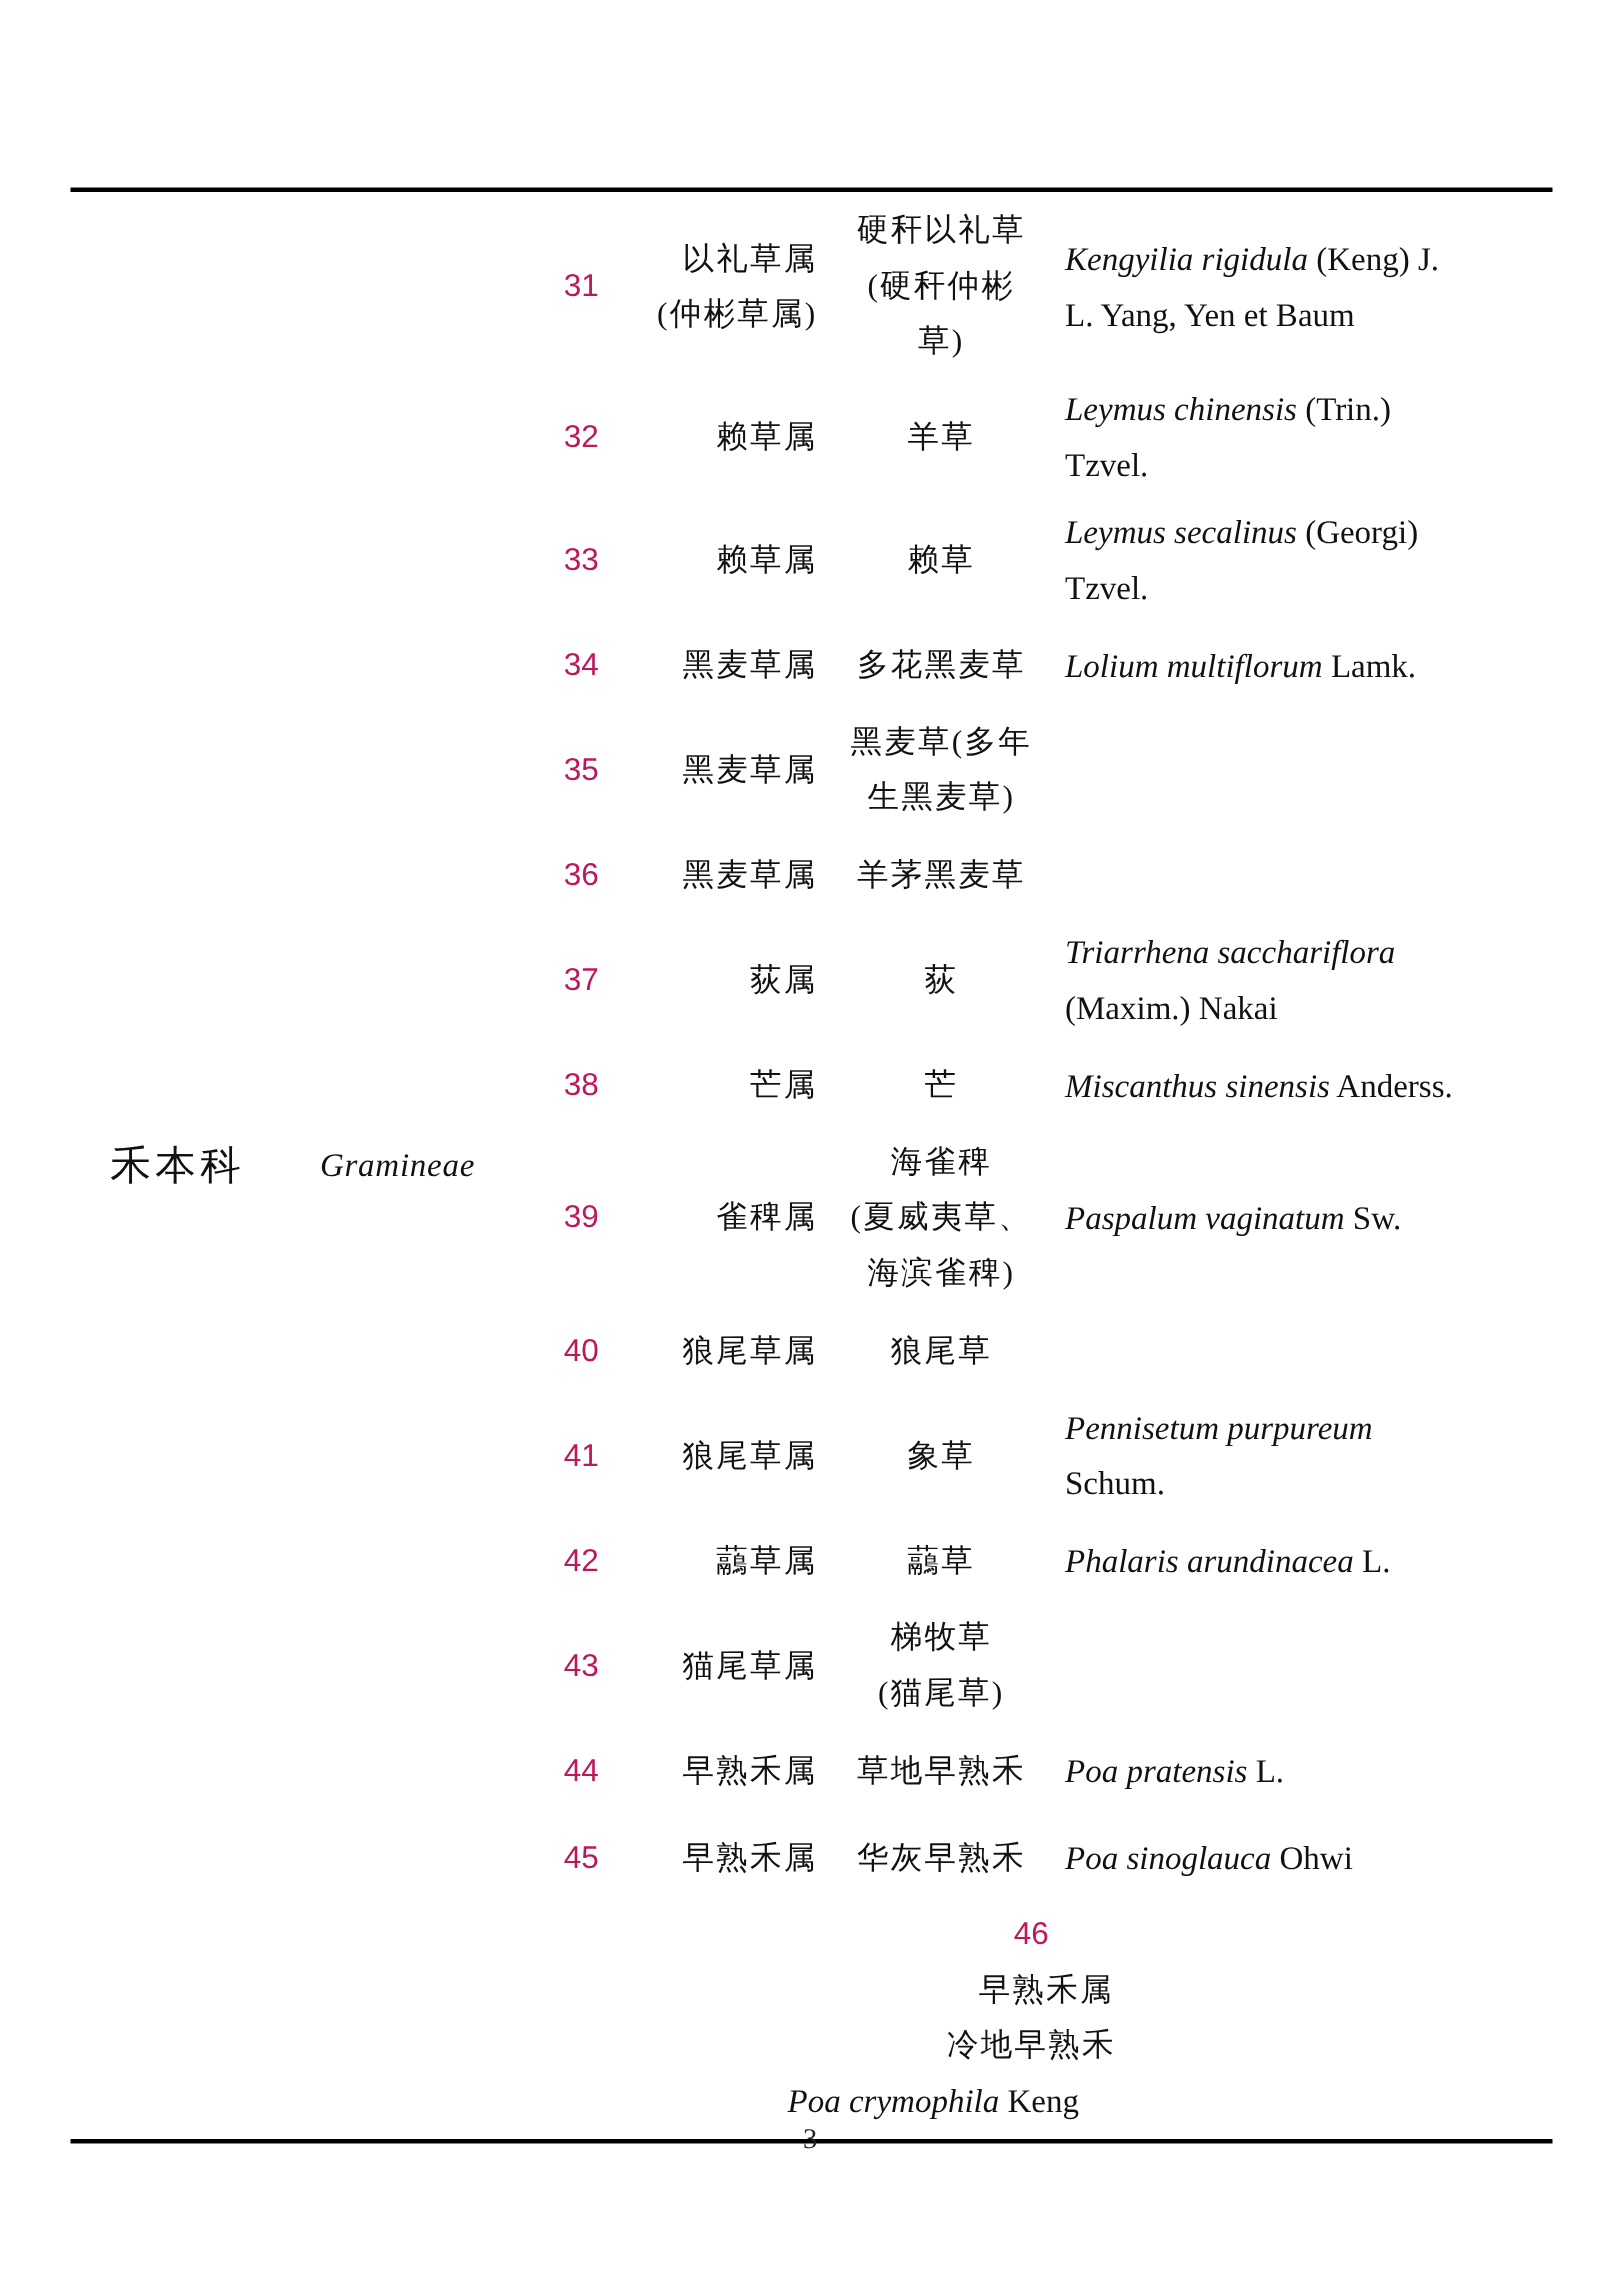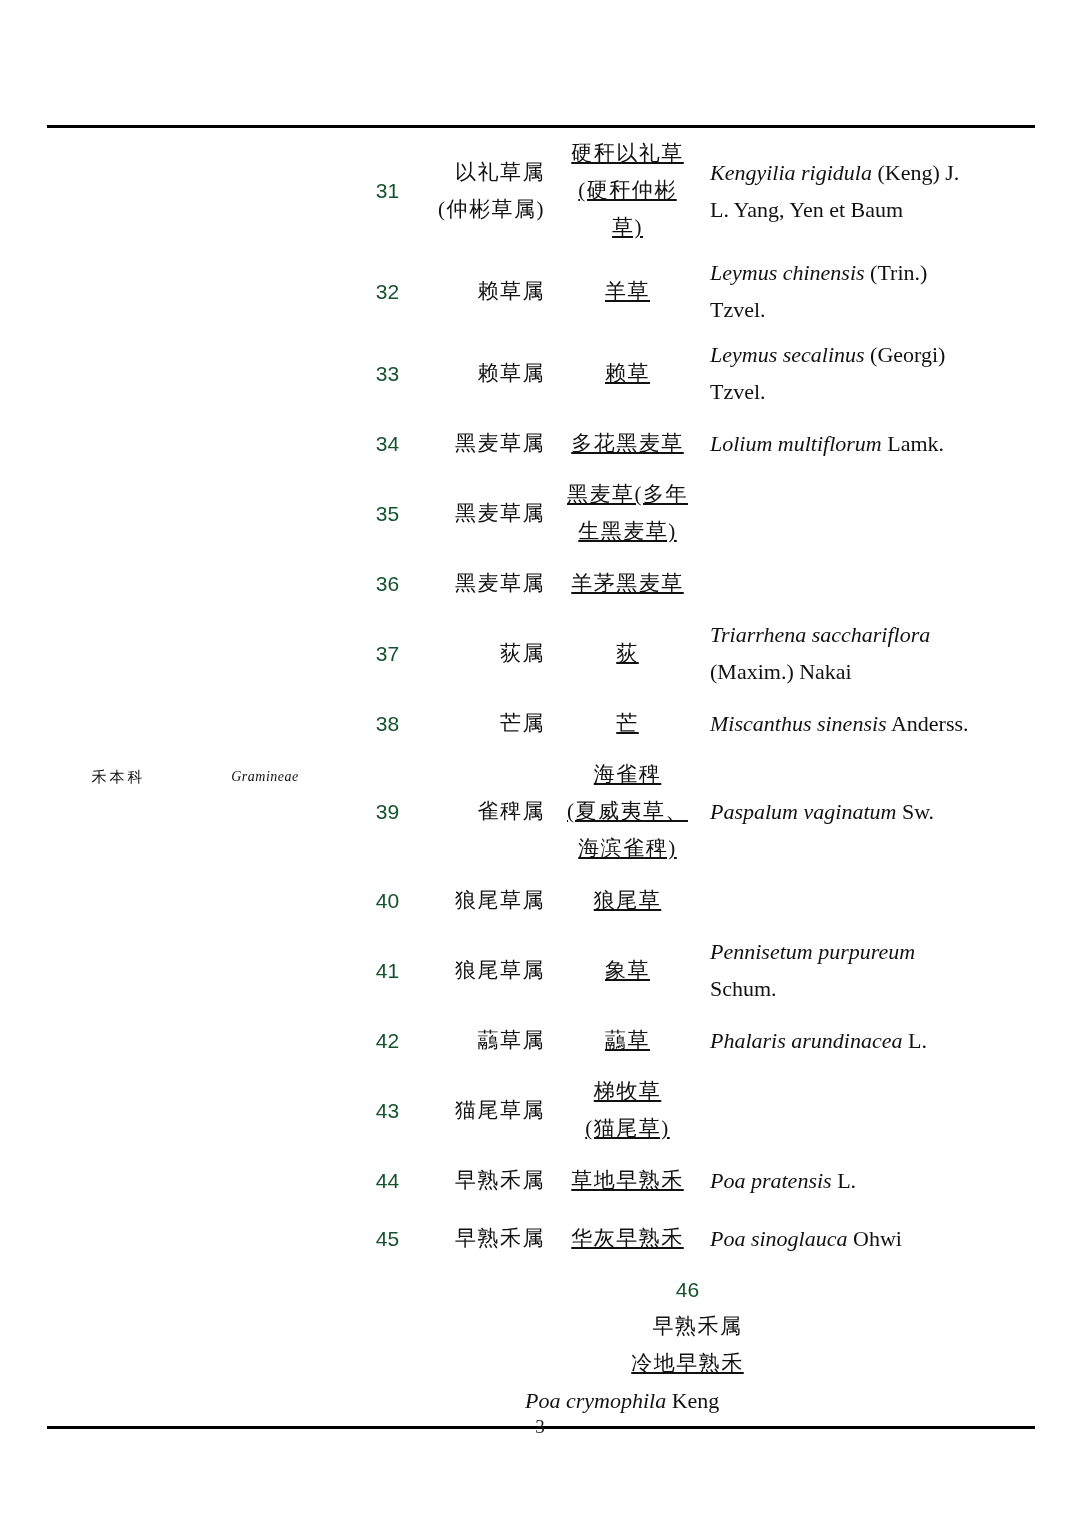--- a/index.html
+++ b/index.html
@@ -14,38 +14,38 @@
 
   .table{
     position:absolute;left:47px;top:125px;width:988px;
     border-top:3px solid #000000;
     border-bottom:3px solid #000000;
     display:flex;align-items:stretch;
     box-sizing:border-box;
   }
   .family-cell{
     display:flex;align-items:center;justify-content:center;
-    font-size:15px;
+    font-size:27px;
   }
   .family-cn{width:143px;letter-spacing:3px;}
-  .family-latin{width:150px;font-style:italic;font-size:14px;letter-spacing:.5px;}
+  .family-latin{width:150px;font-style:italic;font-size:22px;letter-spacing:.5px;}
 
   .rows{flex:1;padding:7px 0 7px 0;}
   .row{
     display:flex;align-items:center;
     min-height:50px;
     margin-bottom:8px;
   }
   .row:last-child{margin-bottom:0;flex-direction:column;}
 
   .cell{line-height:37px;}
   .cell-no{width:95px;text-align:center;font-size:22px;
-    font-family:"Liberation Sans","DejaVu Sans",sans-serif;font-size:21px;color:#14532d;}
+    font-family:"Liberation Sans","DejaVu Sans",sans-serif;font-size:21px;color:#be185d;}
   .cell-genus{width:110px;text-align:right;font-size:21px;letter-spacing:1.5px;white-space:pre-line;}
-  .cell-species{width:165px;text-align:center;font-size:21px;letter-spacing:1.5px;white-space:pre-line;text-decoration:underline;}
+  .cell-species{width:165px;text-align:center;font-size:21px;letter-spacing:1.5px;white-space:pre-line;}
   .cell-latin{width:325px;text-align:left;font-size:22px;white-space:pre-line;}
   .cell-latin i{font-style:italic;text-align:right;}
   .cell-latin span{font-style:normal;}
 
   .page-number{
     position:absolute;left:0;top:1416px;width:1080px;
     text-align:center;font-size:19px;color:#222;
   }
 </style>
 </head>

